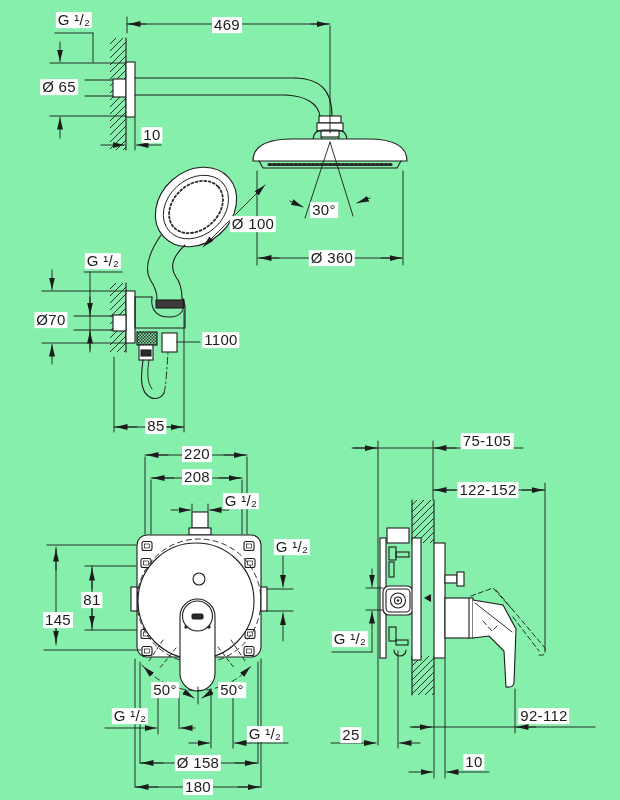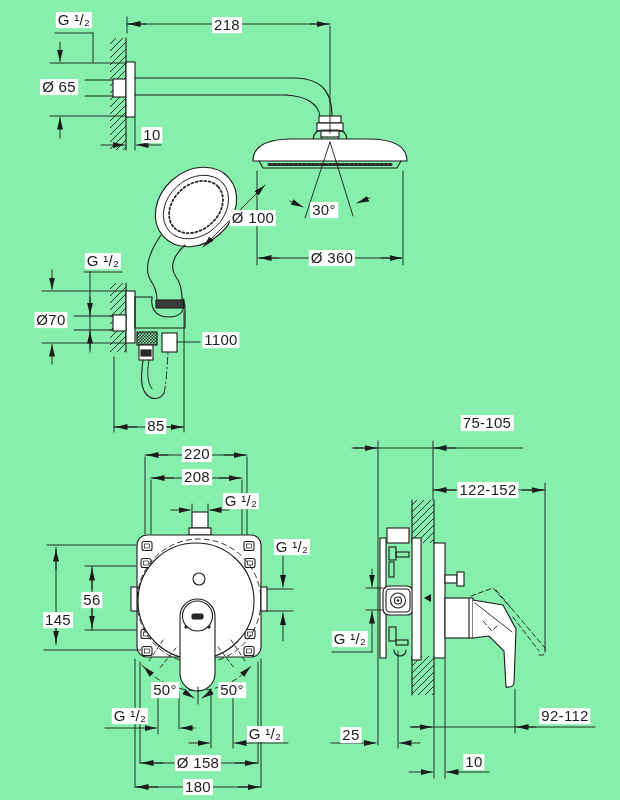--- a/index.html
+++ b/index.html
@@ -239,44 +239,44 @@
     <path d="M412,727 L431.5,727" marker-end="url(#ah)"></path>
     <path d="M536,727 L516.5,727" marker-end="url(#ah)"></path>
     <path d="M434,696 V778 M445,659 V778"></path>
     <path d="M409,772 L432.5,772" marker-end="url(#ah)"></path>
     <path d="M489,772 L446.5,772" marker-end="url(#ah)"></path>
   </g>
 </svg>
 
 <div class="dim" style="left:74px;top:20px">G ¹/₂</div>
 <div class="dim" style="left:59px;top:87px">Ø 65</div>
-<div class="dim" style="left:227px;top:25px">218</div>
+<div class="dim" style="left:227px;top:25px">469</div>
 <div class="dim" style="left:152px;top:135px">10</div>
 <div class="dim" style="left:324px;top:210px">30°</div>
-<div class="dim" style="left:253px;top:218px">Ø 100</div>
+<div class="dim" style="left:253px;top:224px">Ø 100</div>
 <div class="dim" style="left:332px;top:258px">Ø 360</div>
 
 <div class="dim" style="left:103px;top:261px">G ¹/₂</div>
 <div class="dim" style="left:51px;top:320px">Ø70</div>
 <div class="dim" style="left:221px;top:340px">1100</div>
 <div class="dim" style="left:156px;top:426px">85</div>
 
 <div class="dim" style="left:197px;top:454px">220</div>
 <div class="dim" style="left:197px;top:477px">208</div>
 <div class="dim" style="left:241px;top:501px">G ¹/₂</div>
 <div class="dim" style="left:292px;top:547px">G ¹/₂</div>
 <div class="dim" style="left:58px;top:620px">145</div>
-<div class="dim" style="left:92px;top:600px">56</div>
+<div class="dim" style="left:92px;top:600px">81</div>
 <div class="dim" style="left:165px;top:690px">50°</div>
 <div class="dim" style="left:232px;top:690px">50°</div>
 <div class="dim" style="left:130px;top:716px">G ¹/₂</div>
 <div class="dim" style="left:265px;top:734px">G ¹/₂</div>
 <div class="dim" style="left:198px;top:763px">Ø 158</div>
 <div class="dim" style="left:198px;top:787px">180</div>
 
-<div class="dim" style="left:487px;top:423px">75-105</div>
+<div class="dim" style="left:487px;top:441px">75-105</div>
 <div class="dim" style="left:488px;top:490px">122-152</div>
 <div class="dim" style="left:350px;top:639px">G ¹/₂</div>
 <div class="dim" style="left:351px;top:735px">25</div>
-<div class="dim" style="left:565px;top:716px">92-112</div>
+<div class="dim" style="left:544px;top:716px">92-112</div>
 <div class="dim" style="left:474px;top:762px">10</div>
 
 </div>
 
 </body></html>

